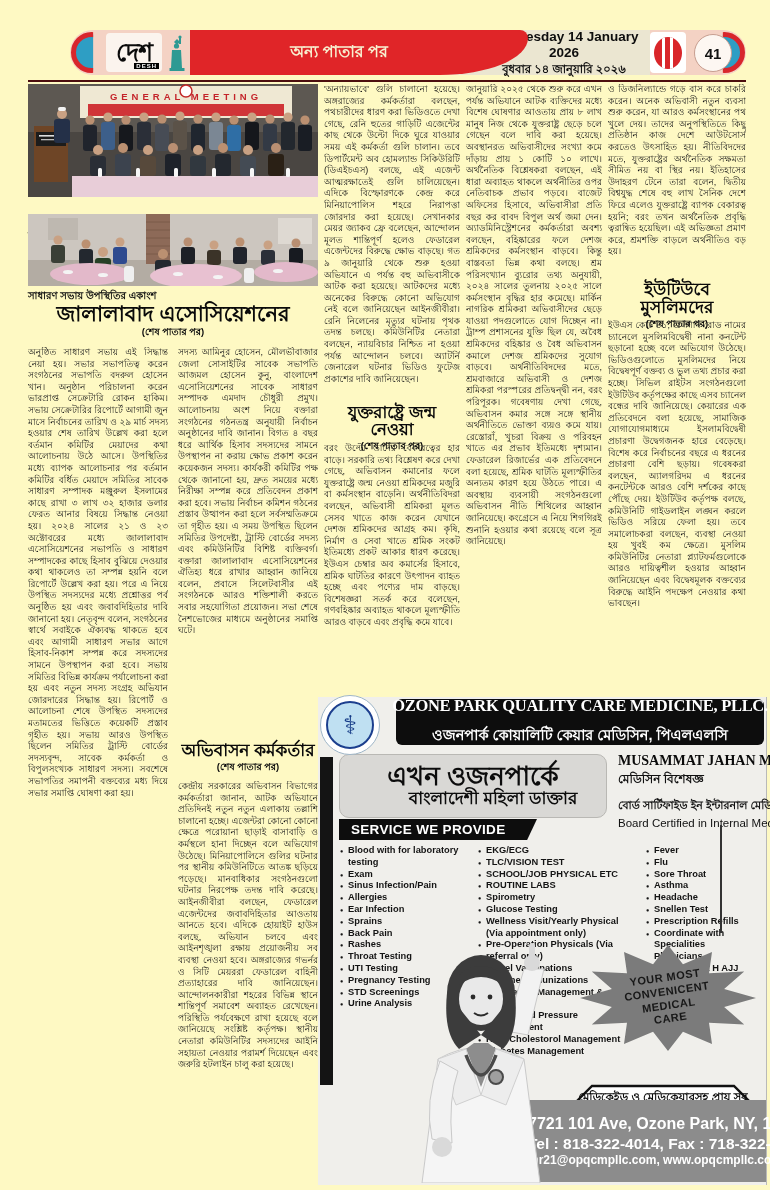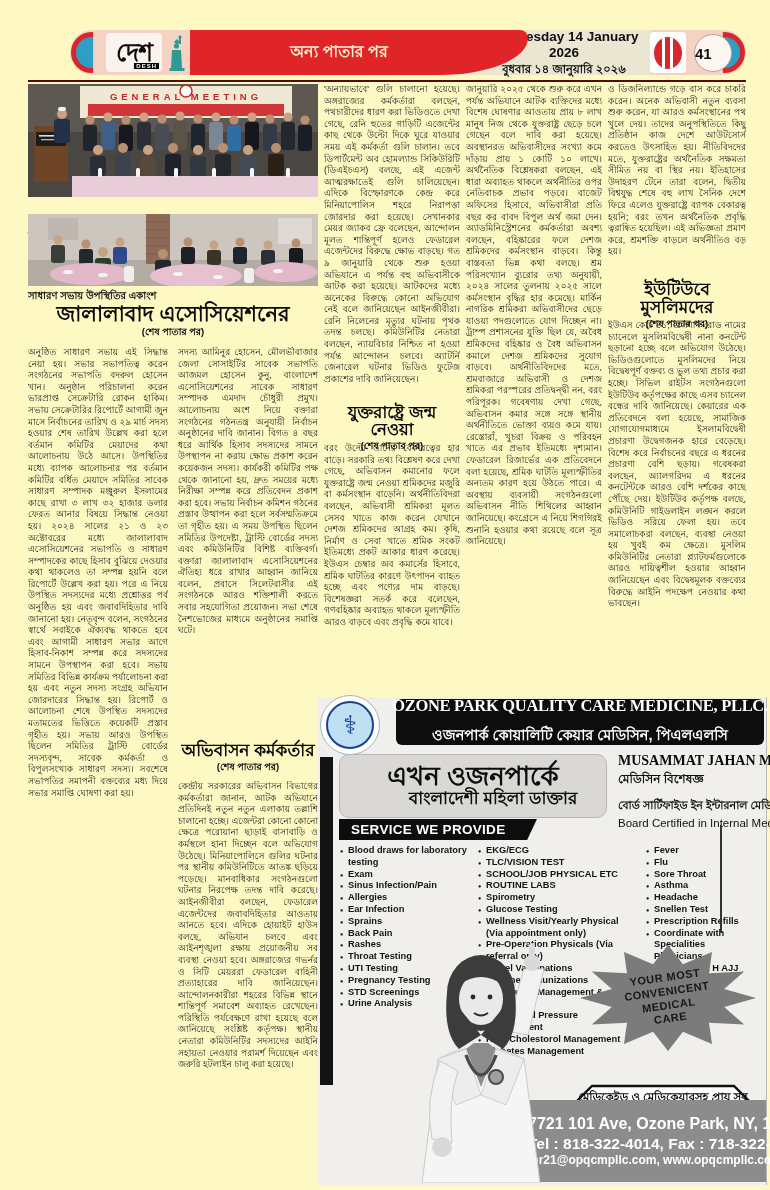--- a/index.html
+++ b/index.html
@@ -18,21 +18,21 @@
               border-radius:0 10px 0 0;border-bottom-right-radius:110px 46px;z-index:2;display:flex;align-items:center;}
   .red-banner span{flex:1;text-align:center;color:#f7efcf;font-weight:bold;font-size:16px;padding-right:40px;}
   .date-panel{position:absolute;left:350px;top:0;width:230px;height:45px;background:#ebe6d1;z-index:1;
               display:flex;flex-direction:column;align-items:center;justify-content:center;text-align:center;}
   .date-en{font-size:13.5px;font-weight:bold;color:#0d0d0d;line-height:1.2;padding-left:58px;}
   .date-bn{font-size:11.5px;font-weight:bold;color:#0d0d0d;line-height:1.25;padding-left:58px;}
   .gate{position:absolute;left:580px;top:2px;width:36px;height:41px;background:#fff;border-radius:4px;display:flex;align-items:center;justify-content:center;}
   .gate .disc{width:28px;height:32px;border-radius:50%;background:#d9262a;position:relative;overflow:hidden;}
   .gate .disc i{position:absolute;top:0;bottom:0;width:3px;background:#fff;}
   .pagenum{position:absolute;left:624px;top:4px;width:36px;height:36px;border-radius:50%;background:#fdf7f2;border:1.5px solid #c79e90;
-           display:flex;align-items:center;justify-content:flex-start;font-size:15px;font-weight:bold;color:#111;}
+           display:flex;align-items:center;justify-content:center;font-size:15px;font-weight:bold;color:#111;}
   .head-rule{position:absolute;left:28px;top:80px;width:718px;height:2px;background:#4c0e0e;}
   
   .photo{position:absolute;left:28px;width:290px;overflow:hidden;background:#3c3a37;}
   .caption{position:absolute;left:28px;width:290px;font-size:10px;font-weight:bold;color:#111;}
   
   .headline-xl{position:absolute;left:28px;width:290px;text-align:center;font-size:21px;font-weight:bold;color:#0a0a0a;line-height:1.05;}
   .headline-col{position:absolute;text-align:center;font-weight:bold;color:#0a0a0a;font-size:17px;line-height:1.05;}
   .subhead{display:block;font-size:9.5px;font-weight:bold;margin-top:2px;}
   .body-text{position:absolute;font-size:9px;line-height:11.6px;text-align:justify;color:#161616;overflow:hidden;word-break:break-word;}
   
@@ -291,21 +291,21 @@
       <div class="small">বাংলাদেশী মহিলা ডাক্তার</div>
     </div>
     <div class="ad-doc">
       <div class="n1">MUSAMMAT JAHAN M.D.</div>
       <div class="n2">মেডিসিন বিশেষজ্ঞ</div>
       <div class="n3">বোর্ড সার্টিফাইড ইন ইন্টারনাল মেডিসিন</div>
       <div class="n4">Board Certified in Internal Medicine</div>
     </div>
     <div class="svc-banner">SERVICE WE PROVIDE</div>
     <ul class="svc-col" style="left:22px;width:132px;">
-        <li>Blood draws for laboratory testing</li>
+        <li>Blood with for laboratory testing</li>
         <li>Exam</li>
         <li>Sinus Infection/Pain</li>
         <li>Allergies</li>
         <li>Ear Infection</li>
         <li>Sprains</li>
         <li>Back Pain</li>
         <li>Rashes</li>
         <li>Throat Testing</li>
         <li>UTI Testing</li>
         <li>Pregnancy Testing</li>

